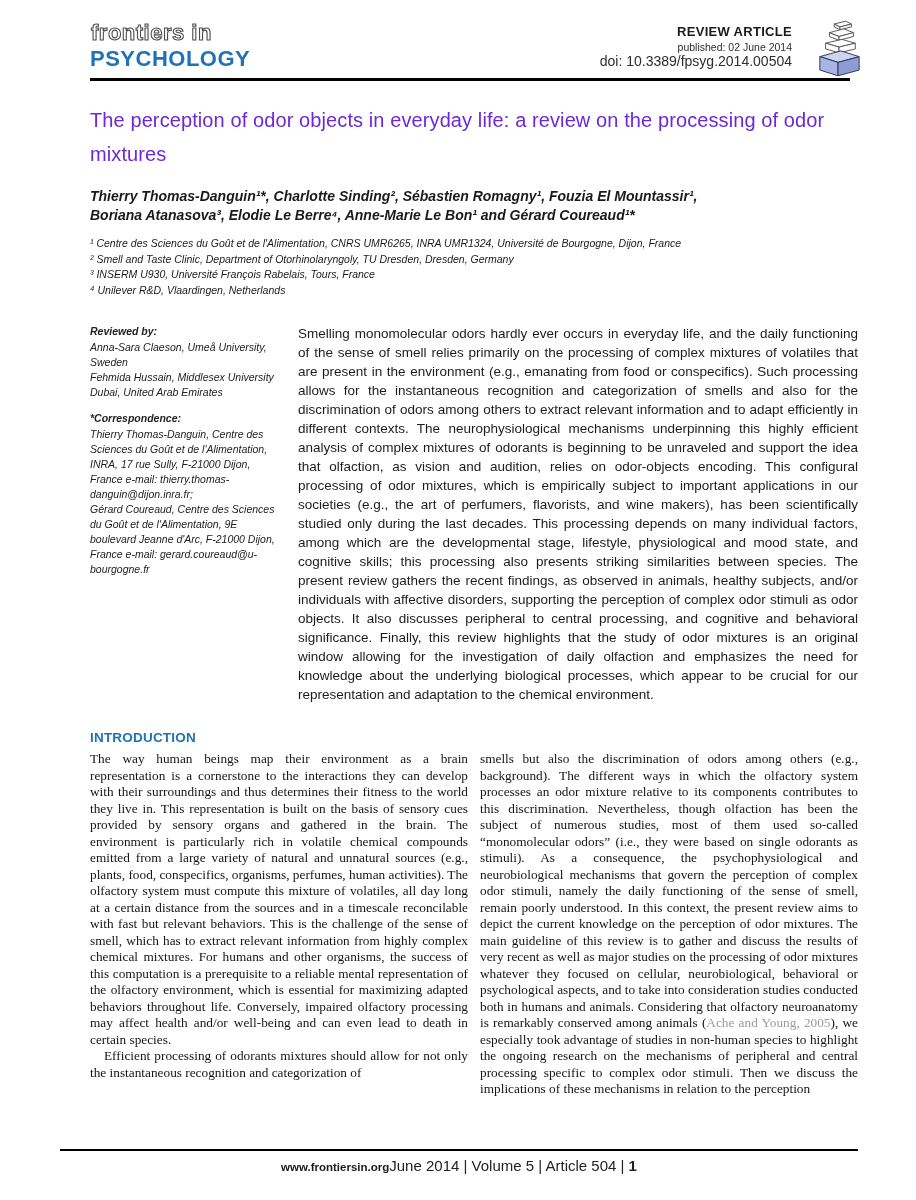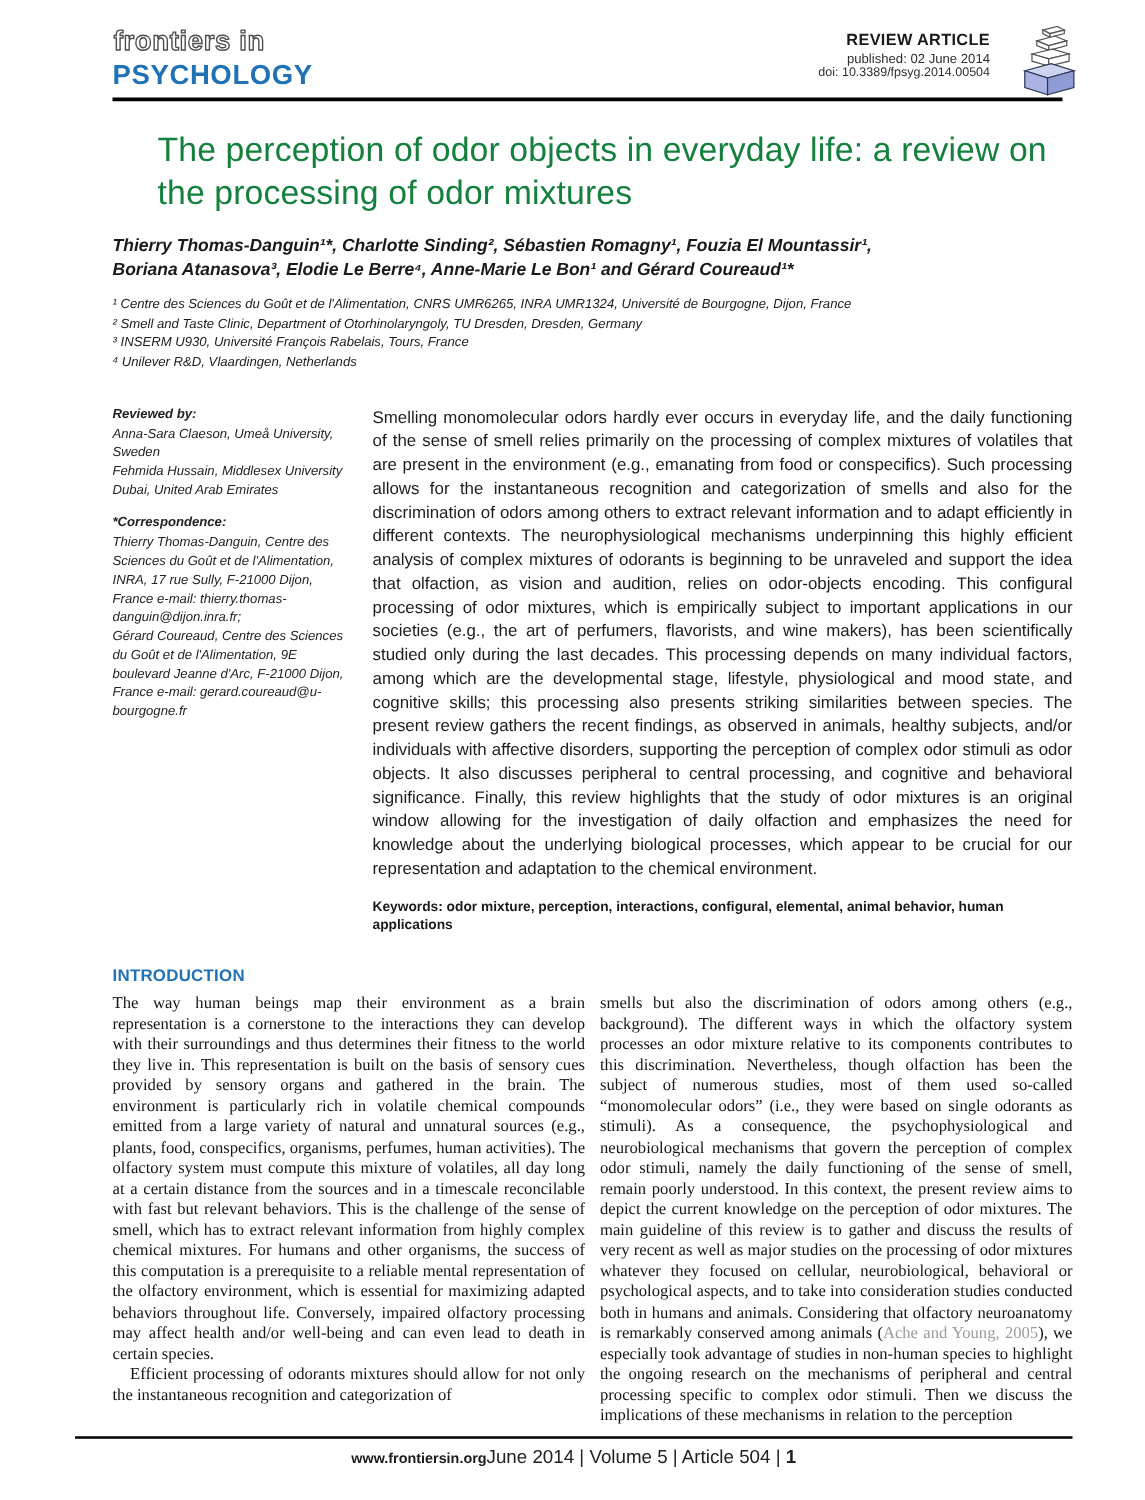--- a/index.html
+++ b/index.html
@@ -13,28 +13,28 @@
   
   .masthead { position:relative; height:54px; }
   .logo-left { position:absolute; left:0; top:0; }
   .journal-name {
     font-size:22px; font-weight:bold; color:#1f72b6; letter-spacing:0.5px;
     margin-top:-4px;
   }
   .head-right { position:absolute; right:66px; top:4px; text-align:right; }
   .article-type { font-size:13px; font-weight:bold; letter-spacing:0.3px; }
   .pub-line { font-size:10.5px; color:#2e2e2e; margin-top:2px; }
-  .doi-line { font-size:10px; color:#2e2e2e; }
+  .doi-line { font-size:14px; color:#2e2e2e; }
   .logo-icon { position:absolute; right:-4px; top:-2px; }
   .head-rule { height:3px; background:#000; margin-top:4px; margin-right:8px; }
 
   
   .title {
-    margin-top:22px; font-size:27px; line-height:34px; color:#15803d;
-    font-weight:normal; letter-spacing:0.1px;margin-left:36px;
+    margin-top:22px; font-size:20px; line-height:34px; color:#6d28d9;
+    font-weight:normal; letter-spacing:0.1px;
   }
   .authors { margin-top:16px; font-size:14px; font-weight:bold; font-style:italic; line-height:18.5px; }
   .authors div { white-space:nowrap; }
   .affiliations { margin-top:12px; }
   .affiliations div { font-size:10.5px; font-style:italic; line-height:15.5px; color:#1a1a1a; }
 
   
   .main { margin-top:26px; display:flex; gap:18px; }
   .side { width:190px; font-size:10.5px; font-style:italic; line-height:15px; color:#222; }
   .side .grp { margin-bottom:11px; }
@@ -128,21 +128,20 @@
       </div>
       <div class="grp">
         <div class="lbl">*Correspondence:</div>
         <div class="txt">Thierry Thomas-Danguin, Centre des Sciences du Goût et de l'Alimentation, INRA, 17 rue Sully, F-21000 Dijon, France e-mail: thierry.thomas-danguin@dijon.inra.fr;</div>
         <div class="txt">Gérard Coureaud, Centre des Sciences du Goût et de l'Alimentation, 9E boulevard Jeanne d'Arc, F-21000 Dijon, France e-mail: gerard.coureaud@u-bourgogne.fr</div>
       </div>
     </div>
 
     <div class="abstract-col">
       <p class="abstract">Smelling monomolecular odors hardly ever occurs in everyday life, and the daily functioning of the sense of smell relies primarily on the processing of complex mixtures of volatiles that are present in the environment (e.g., emanating from food or conspecifics). Such processing allows for the instantaneous recognition and categorization of smells and also for the discrimination of odors among others to extract relevant information and to adapt efficiently in different contexts. The neurophysiological mechanisms underpinning this highly efficient analysis of complex mixtures of odorants is beginning to be unraveled and support the idea that olfaction, as vision and audition, relies on odor-objects encoding. This configural processing of odor mixtures, which is empirically subject to important applications in our societies (e.g., the art of perfumers, flavorists, and wine makers), has been scientifically studied only during the last decades. This processing depends on many individual factors, among which are the developmental stage, lifestyle, physiological and mood state, and cognitive skills; this processing also presents striking similarities between species. The present review gathers the recent findings, as observed in animals, healthy subjects, and/or individuals with affective disorders, supporting the perception of complex odor stimuli as odor objects. It also discusses peripheral to central processing, and cognitive and behavioral significance. Finally, this review highlights that the study of odor mixtures is an original window allowing for the investigation of daily olfaction and emphasizes the need for knowledge about the underlying biological processes, which appear to be crucial for our representation and adaptation to the chemical environment.</p>
-      <p class="keywords">Keywords: odor mixture, perception, interactions, configural, elemental, animal behavior, human applications</p>
     </div>
   </div>
 
   <div class="intro">
     <div class="intro-heading">INTRODUCTION</div>
     <div class="cols">
       <div class="col">
         <p>The way human beings map their environment as a brain representation is a cornerstone to the interactions they can develop with their surroundings and thus determines their fitness to the world they live in. This representation is built on the basis of sensory cues provided by sensory organs and gathered in the brain. The environment is particularly rich in volatile chemical compounds emitted from a large variety of natural and unnatural sources (e.g., plants, food, conspecifics, organisms, perfumes, human activities). The olfactory system must compute this mixture of volatiles, all day long at a certain distance from the sources and in a timescale reconcilable with fast but relevant behaviors. This is the challenge of the sense of smell, which has to extract relevant information from highly complex chemical mixtures. For humans and other organisms, the success of this computation is a prerequisite to a reliable mental representation of the olfactory environment, which is essential for maximizing adapted behaviors throughout life. Conversely, impaired olfactory processing may affect health and/or well-being and can even lead to death in certain species.</p>
         <p class="indent">Efficient processing of odorants mixtures should allow for not only the instantaneous recognition and categorization of</p>
       </div>

